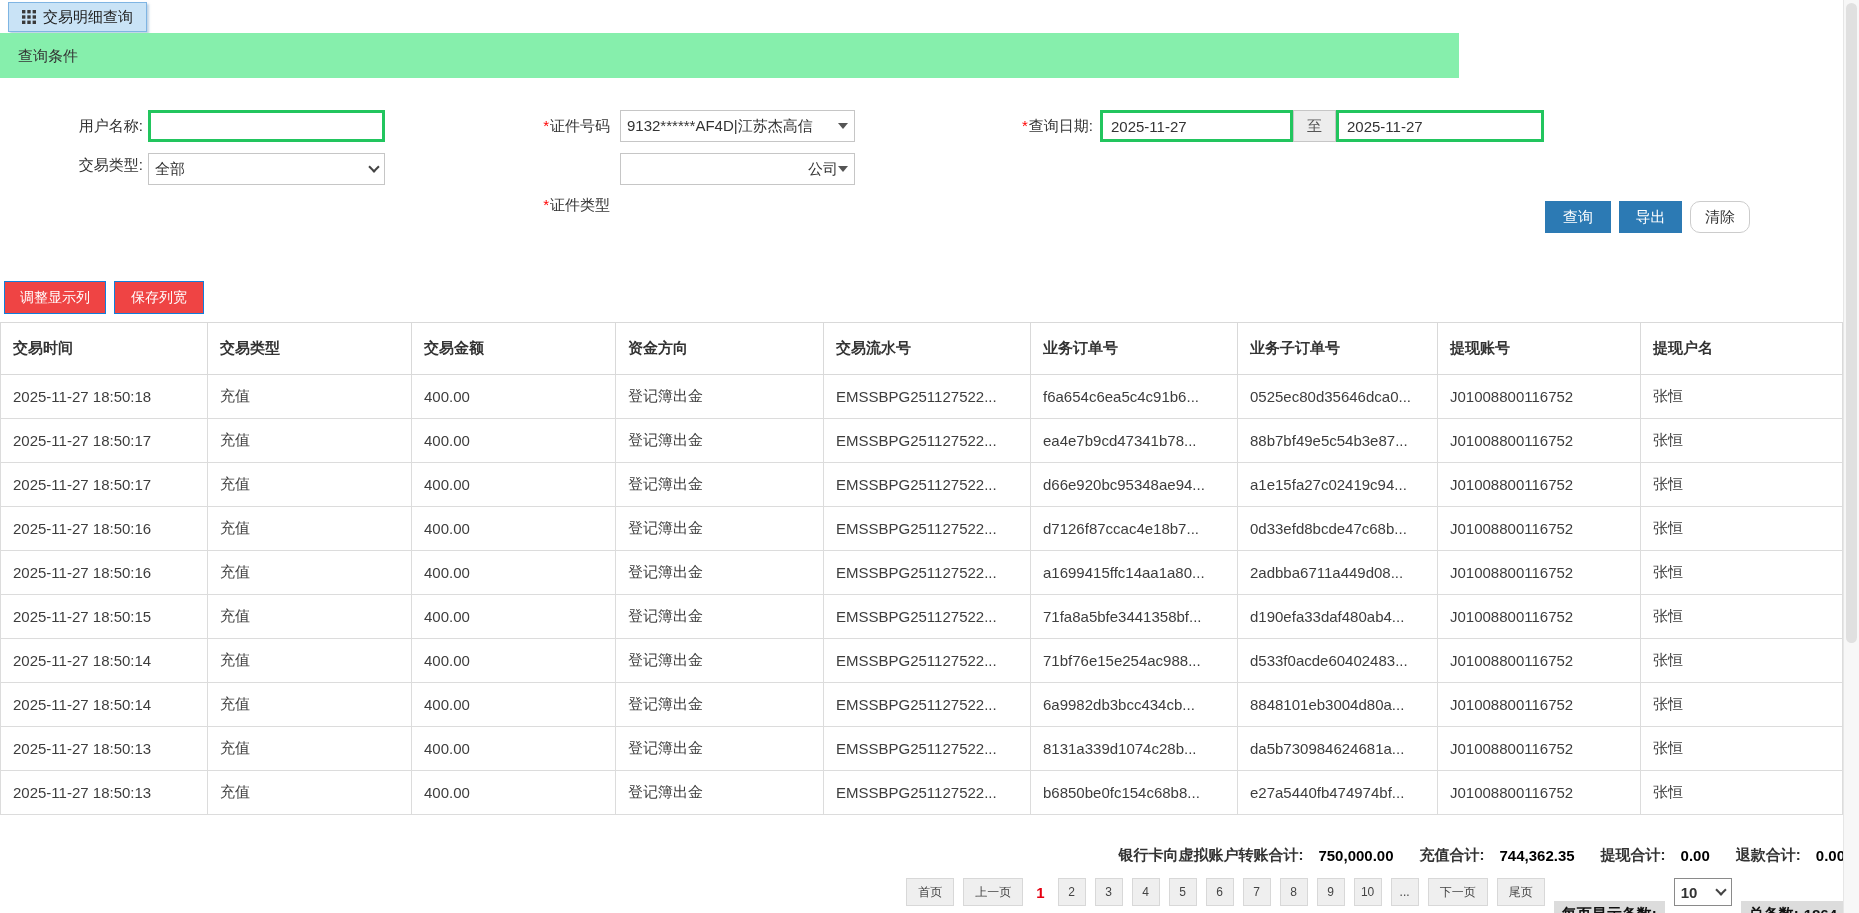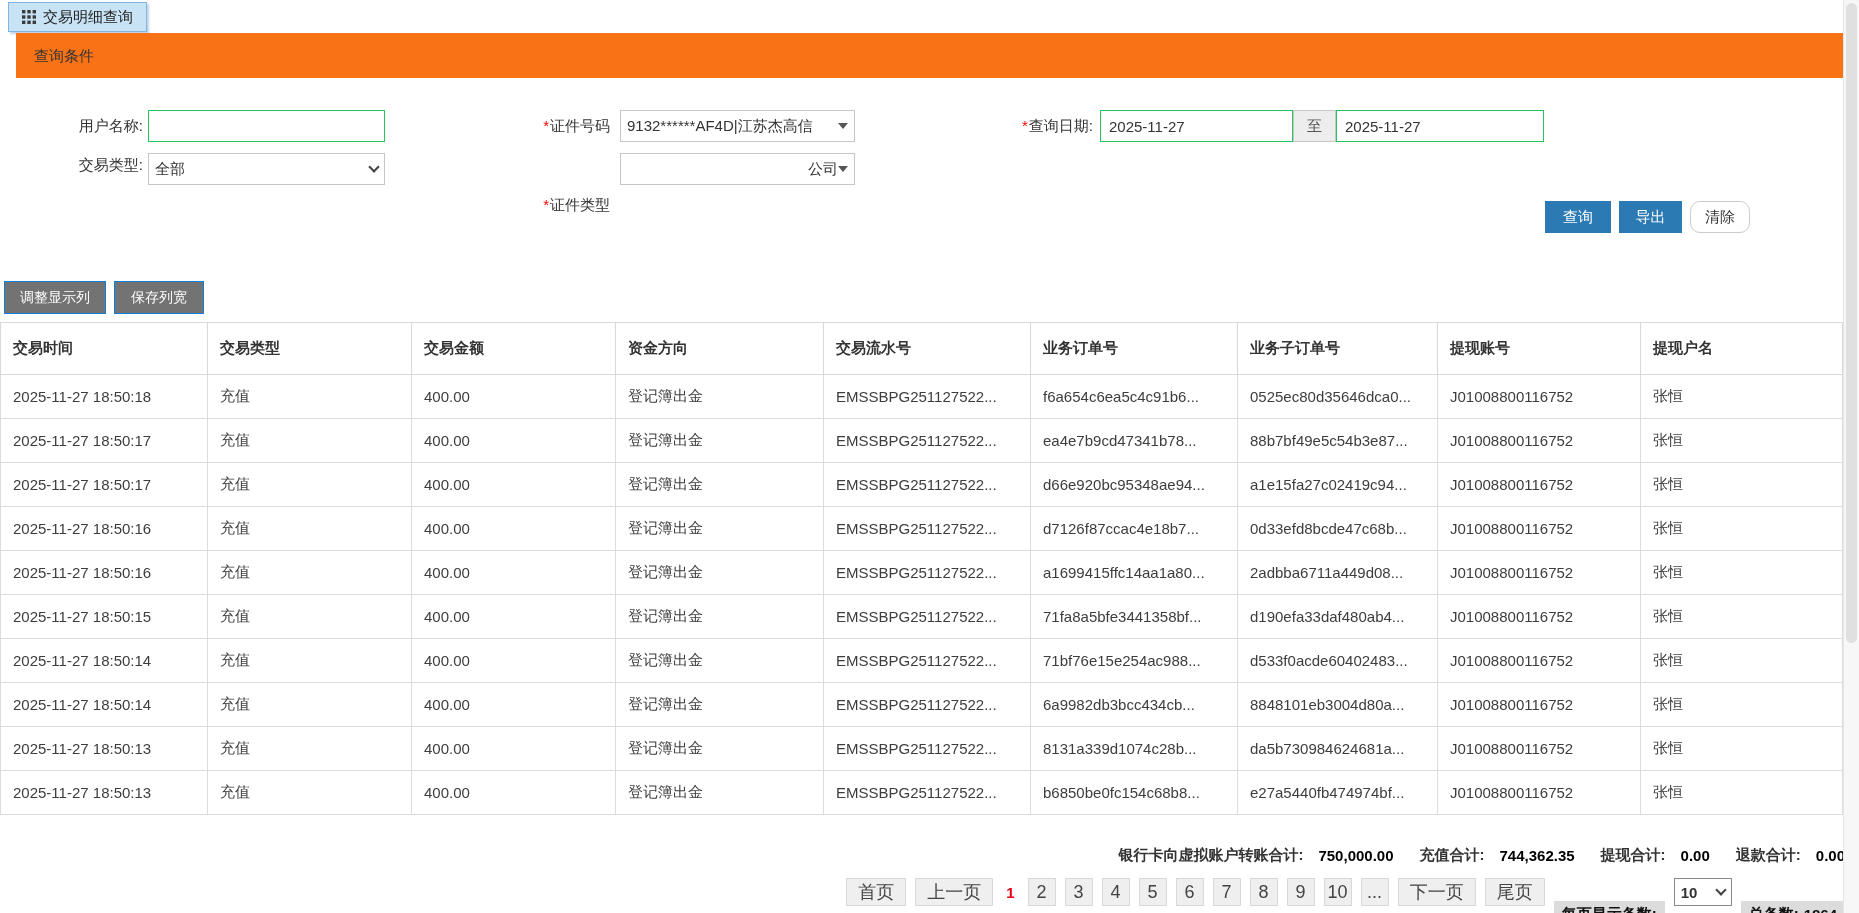--- a/index.html
+++ b/index.html
@@ -7,61 +7,61 @@
     font-family:"Liberation Sans","DejaVu Sans",sans-serif; color:#333; }
   .abs { position:absolute; }
   body { position:relative; }
 
   
   .tab { left:8px; top:2px; height:30px; padding:0 13px; background:#c9e3f6;
     border:1px solid #7fb5e3; box-shadow:2px 2px 2px rgba(140,175,205,.55);
     display:flex; align-items:center; gap:7px; font-size:15px; color:#222; }
 
   
-  .panel-header { left:16px; top:33px; width:1843px; height:45px; background:#f97316;
+  .panel-header { left:0; top:33px; width:1459px; height:45px; background:#86efac;
     line-height:45px; padding-left:18px; font-size:15px; color:#333; }
   .form { left:0; top:78px; width:1843px; height:187px; background:#fff; }
   .flabel { position:absolute; height:32px; line-height:32px; font-size:15px;
     color:#333; text-align:right; white-space:nowrap; }
   .req { color:#f00; margin-right:1px; }
-  .tinput { position:absolute; height:32px; border:1px solid #22c55e; background:#fff;
+  .tinput { position:absolute; height:32px; border:3px solid #22c55e; background:#fff;
     font-size:15px; color:#333; padding:0 8px; font-family:inherit; }
   .dd { position:absolute; height:32px; border:1px solid #c6c6c6; background:#fff;
     display:flex; align-items:center; padding:0 6px; font-size:15px; cursor:default; }
   .dd .dd-text { flex:1; white-space:nowrap; overflow:hidden; }
   .caret { width:0; height:0; border-left:5px solid transparent;
     border-right:5px solid transparent; border-top:6px solid #555; flex:0 0 auto; }
   .chev { width:8px; height:8px; border-right:2px solid #444; border-bottom:2px solid #444;
     transform:rotate(45deg); margin-top:-4px; flex:0 0 auto; }
   .sep-box { position:absolute; width:43px; height:32px; background:#ededed;
     border:1px solid #c6c6c6; text-align:center; line-height:30px; font-size:15px; color:#555; }
 
   .btn { position:absolute; height:32px; font-size:15px; text-align:center;
     cursor:pointer; display:flex; align-items:center; justify-content:center; }
   .btn-primary { background:#2c7ab4; color:#fff; border:1px solid #2c7ab4; }
   .btn-plain { background:#fff; color:#333; border:1px solid #ccc; }
-  .btn-bright { background:#737373; color:#fff; border:1px solid #0f7fdc; font-size:14px; }
+  .btn-bright { background:#ef4444; color:#fff; border:1px solid #0f7fdc; font-size:14px; }
 
   
   .table-wrap { left:0; top:322px; width:1843px; }
   table { width:100%; border-collapse:collapse; table-layout:fixed; }
   th { height:41px; text-align:left; padding:16px 12px; font-size:15px; font-weight:bold;
     color:#333; border:1px solid #d9d9d9; background:#fff; white-space:nowrap; overflow:hidden; }
   td { height:44px; padding:0 12px; font-size:15px; color:#3d3d3d; border:1px solid #dcdcdc;
     background:#fff; white-space:nowrap; overflow:hidden; }
 
   
   .summary { top:846px; right:14px; display:flex; gap:26px; font-size:15px; align-items:center; }
   .sum-item { display:flex; gap:15px; align-items:center; }
   .sum-label { font-weight:bold; color:#333; }
   .sum-value { font-weight:bold; color:#000; }
 
   
   .pagination { top:877px; right:14px; display:flex; gap:9px; align-items:center; height:30px; }
-  .pg-btn { background:#efefef; border:1px solid #d8d8d8; color:#444; font-size:18px;
+  .pg-btn { background:#efefef; border:1px solid #d8d8d8; color:#444; font-size:12px;
     height:28px; display:flex; align-items:center; justify-content:center;
     padding:0 11px; cursor:pointer; }
   .pg-num { min-width:28px; padding:0; }
   .pg-current { color:#e60012; font-weight:bold; font-size:15px; padding:0 4px; }
   .pg-gray { background:#dcdcdc; height:28px; display:flex; align-items:center;
     padding:0 8px; font-weight:bold; color:#111; font-size:15px; gap:5px;margin-top:45px; }
   .pg-select { width:58px; height:28px; background:#fff; border:1px solid #8a8a8a;
     display:flex; align-items:center; padding:0 6px; font-weight:bold; font-size:15px;
     cursor:pointer; }
   .pg-select .dd-text { flex:1; }

